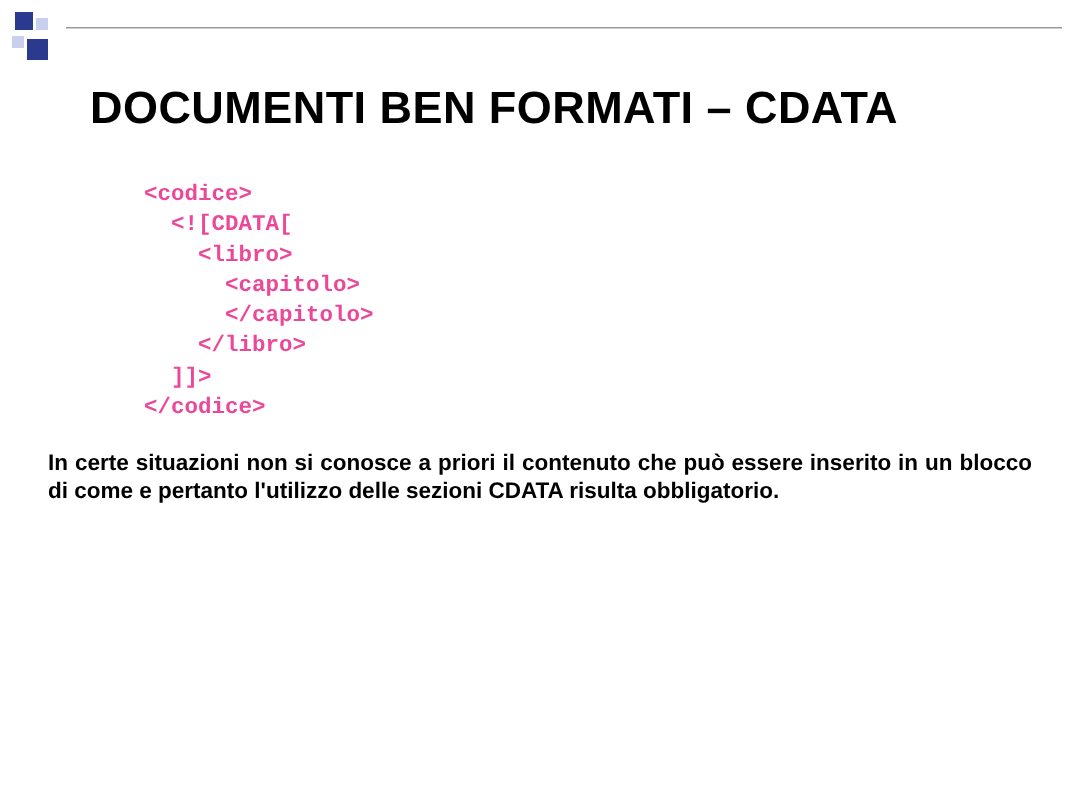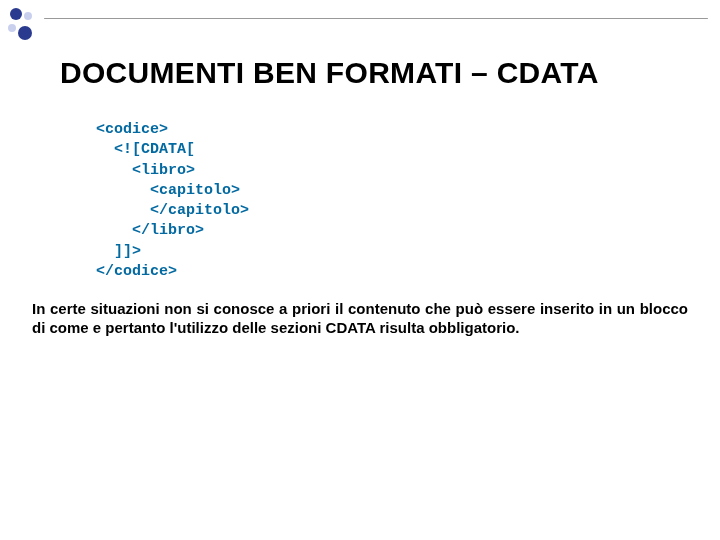--- a/index.html
+++ b/index.html
@@ -1,30 +1,30 @@
 <!DOCTYPE html>
 <html><head>
 <meta charset="utf-8">
 <style>
-  * { margin: 0; padding: 0; box-sizing: border-box; border-radius: 21px; }
+  * { margin: 0; padding: 0; box-sizing: border-box; }
   html, body { width: 720px; height: 540px; background: #fff; font-family: Arial, Helvetica, sans-serif; overflow: hidden; }
   .slide { position: relative; width: 720px; height: 540px; background: #fff; }
   .decor { position: absolute; left: 8px; top: 6px; width: 32px; height: 42px; }
   .decor .sq { position: absolute; background: #2a3b8f; }
   .decor .s1 { left: 2px; top: 2px; width: 12px; height: 12px; }
   .decor .s2 { left: 16px; top: 6px; width: 8px; height: 8px; background: #c9d0ee; }
   .decor .s3 { left: 0px; top: 18px; width: 8px; height: 8px; background: #c9d0ee; }
   .decor .s4 { left: 10px; top: 20px; width: 14px; height: 14px; }
   .topline { position: absolute; left: 44px; right: 12px; top: 18px; height: 1px; background: #999; }
   .title { position: absolute; left: 60px; top: 56px; font-size: 30px; font-weight: bold; color: #000; letter-spacing: 0.3px; }
   .body { position: absolute; left: 32px; right: 32px; top: 120px; font-size: 15px; color: #000; line-height: 1.25; }
   .para { margin-bottom: 16px; font-weight: bold; }
   .para-just { text-align: justify; }
   .mono { font-family: "Courier New", Courier, monospace; color: #b85c00; font-weight: bold; }
-  .codeblock { margin-left: 64px; margin-bottom: 18px; font-family: "Courier New", Courier, monospace; color: #0369a1; font-weight: bold; font-size: 15px; line-height: 1.35; white-space: pre; }
+  .codeblock { margin-left: 64px; margin-bottom: 18px; font-family: "Courier New", Courier, monospace; color: #ec4899; font-weight: bold; font-size: 15px; line-height: 1.35; white-space: pre; }
 </style>
 </head>
 <body>
 
 <div class="slide">
   <div class="decor">
     <div class="sq s1"></div>
     <div class="sq s2"></div>
     <div class="sq s3"></div>
     <div class="sq s4"></div>

